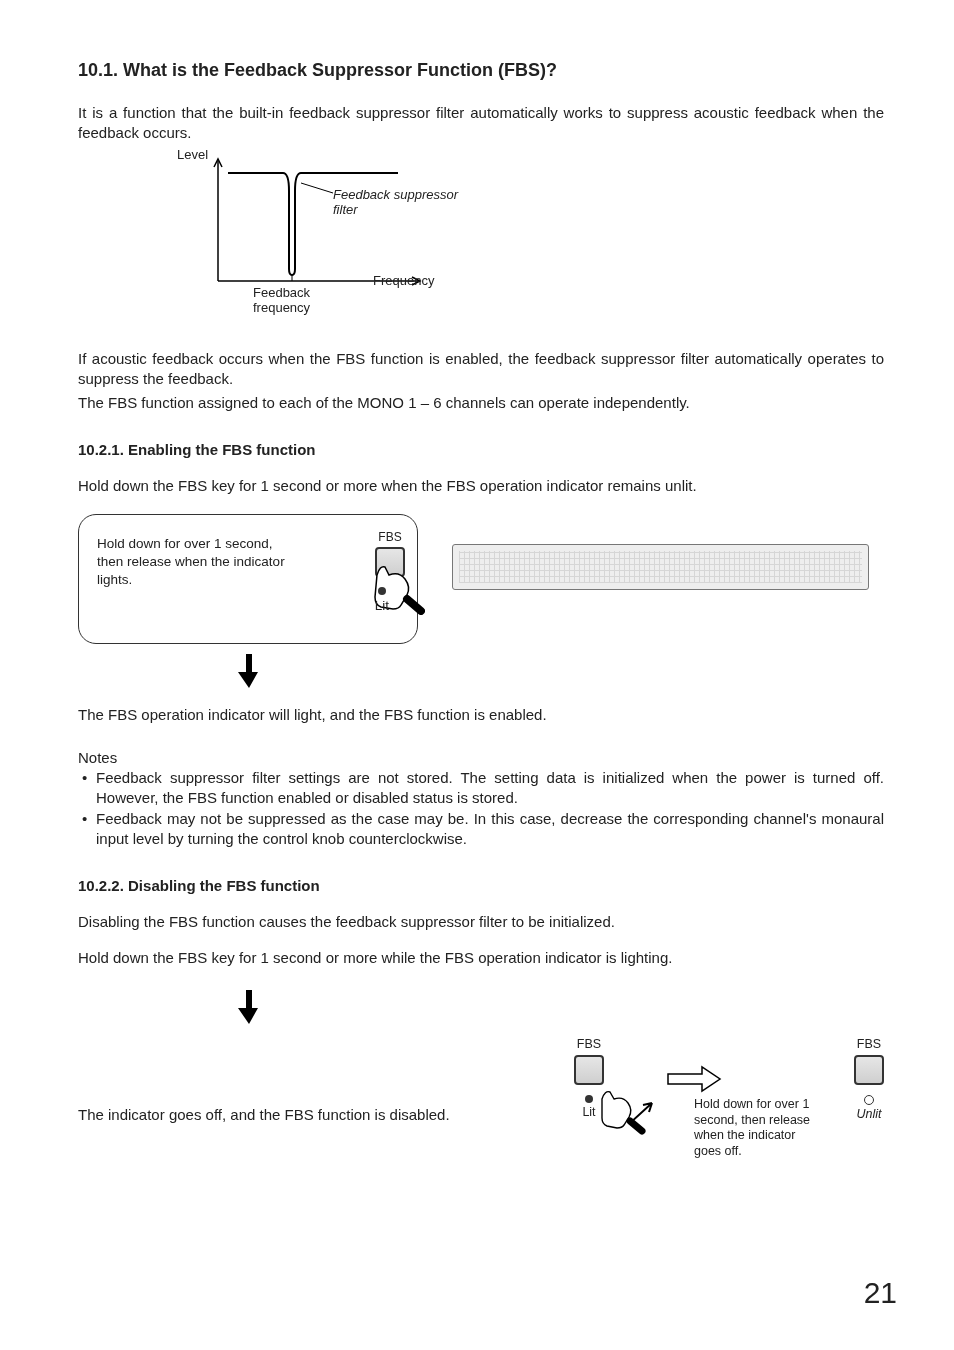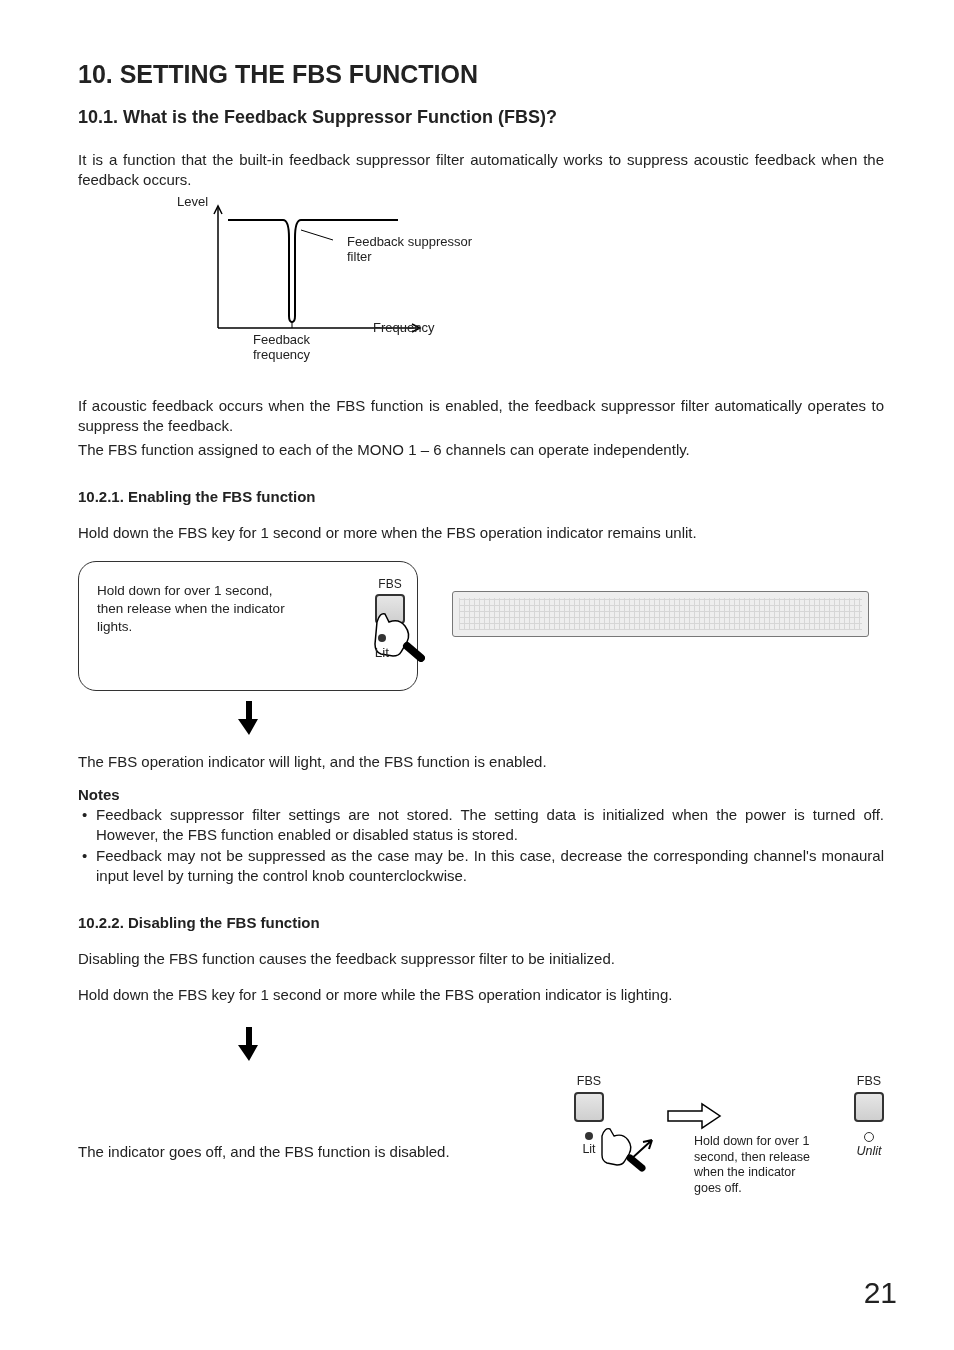--- a/index.html
+++ b/index.html
@@ -33,21 +33,21 @@
     font-weight: bold;
     margin: 0 0 18px 0;
   }
   p, .para {
     font-size: 15px;
     line-height: 1.33;
     margin: 0 0 4px 0;
     text-align: justify;
   }
   .sec { margin-bottom: 28px; }
-  .notes-label { font-weight: bold; font-size: 15px; margin-top: 14px; }
+  .notes-label { font-weight: normal; font-size: 15px; margin-top: 24px; }
   ul.notes { margin: 2px 0 0 0; padding-left: 18px; }
   ul.notes li {
     font-size: 15px;
     line-height: 1.33;
     text-align: justify;
     margin-bottom: 2px;
     list-style: none;
     position: relative;
     padding-left: 0;
   }
@@ -157,21 +157,20 @@
     position:absolute; left:56px; top:62px;
   }
 
   .bottom-flex { display:flex; align-items:flex-start; gap:30px; margin-top:4px;}
 </style>
 </head>
 <body>
 
 <div class="page">
 
-  <h1>10. SETTING THE FBS FUNCTION</h1>
 
   <div class="sec">
     <h2>10.1. What is the Feedback Suppressor Function (FBS)?</h2>
     <p>It is a function that the built-in feedback suppressor filter automatically works to suppress acoustic feedback when the feedback occurs.</p>
 
     <div class="chart-wrap">
       <span class="lbl" style="left:-6px; top:-4px;">Level</span>
       <svg width="260" height="150" viewBox="0 0 260 150">
 
         <line x1="35" y1="10" x2="35" y2="130" stroke="#000" stroke-width="1.5"></line>
@@ -179,21 +178,21 @@
 
         <polyline points="31,16 35,8 39,16" fill="none" stroke="#000" stroke-width="1.5"></polyline>
         <polyline points="229,126 237,130 229,134" fill="none" stroke="#000" stroke-width="1.5"></polyline>
 
         <path d="M45 22 L92 22 L100 22 Q106 22 106 40 L106 118 Q106 124 109 124 Q112 124 112 118 L112 40 Q112 22 118 22 L215 22" fill="none" stroke="#000" stroke-width="2"></path>
 
         <line x1="118" y1="32" x2="150" y2="42" stroke="#000" stroke-width="1"></line>
 
         <line x1="109" y1="130" x2="109" y2="124" stroke="#000" stroke-width="1"></line>
       </svg>
-      <span class="lbl" style="left:164px; top:36px; width:150px;">
+      <span class="lbl" style="left:150px; top:36px; width:150px;font-style:italic;">
         <span style="display:block;white-space:normal;line-height:1.2;">Feedback suppressor filter</span>
       </span>
       <span class="lbl" style="left:70px; top:134px;">
         <span style="display:block;white-space:normal;width:90px;line-height:1.2;">Feedback frequency</span>
       </span>
       <span class="lbl" style="left:190px; top:122px;">Frequency</span>
     </div>
   </div>
 
   <div class="sec">

